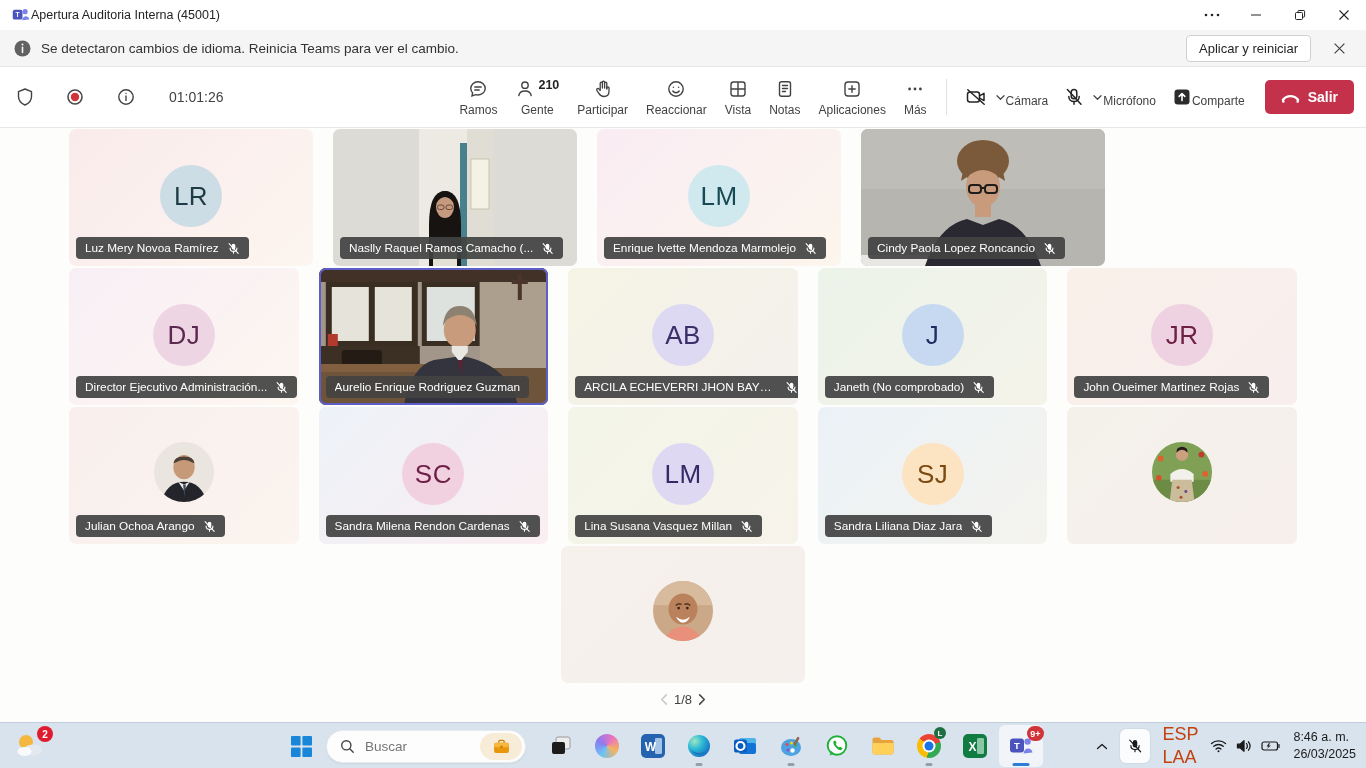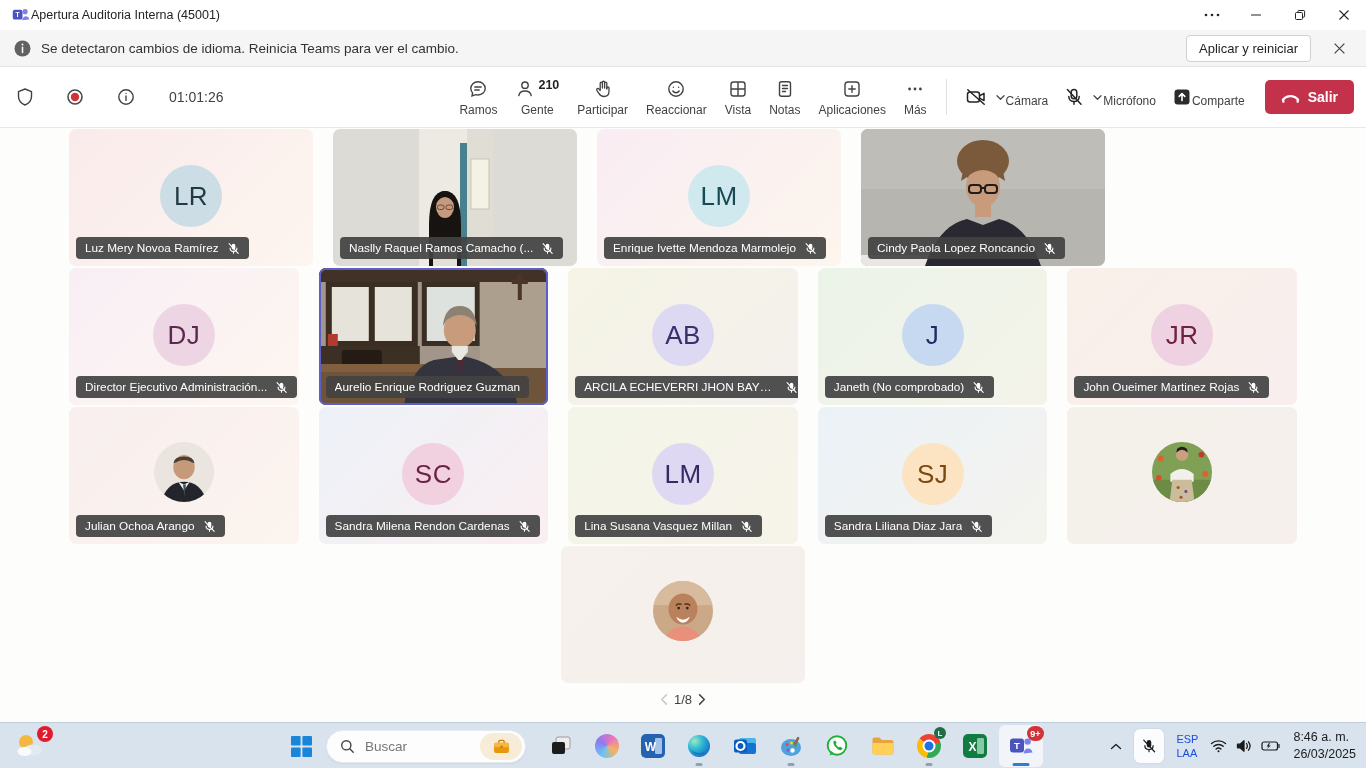--- a/index.html
+++ b/index.html
@@ -68,21 +68,21 @@
 .appcell.active{background:rgba(255,255,255,.65);border-radius:6px}
 .abadge{position:absolute;border-radius:8px;background:#d13438;color:#fff;font-weight:700;display:flex;align-items:center;justify-content:center}
 .abadge.b-teams{top:1px;right:-1px;min-width:17px;height:15px;font-size:9px;padding:0 2px}
 .abadge.b-chrome{top:2px;right:5px;width:12px;height:12px;font-size:8px;background:#1e6e41}
 .chrome-ic{width:24px;height:24px;border-radius:50%;background:conic-gradient(from -50deg,#ea4335 0 120deg,#34a853 120deg 240deg,#fbbc05 240deg 360deg);position:relative}
 .chrome-ic::before{content:"";position:absolute;left:50%;top:50%;width:13px;height:13px;border-radius:50%;background:#fff;transform:translate(-50%,-50%)}
 .chrome-ic::after{content:"";position:absolute;left:50%;top:50%;width:9px;height:9px;border-radius:50%;background:#1a73e8;transform:translate(-50%,-50%)}
 .copilot-ic{width:24px;height:24px;border-radius:50%;background:conic-gradient(from 210deg,#6cc3f5,#8b7bf0,#e873c0,#f5b460,#6cc3f5)}
 .tray{position:absolute;right:10px;top:0;height:46px;display:flex;align-items:center;gap:12px}
 .micpill{width:30px;height:34px;background:#fbfcfe;border-radius:6px;display:flex;align-items:center;justify-content:center;box-shadow:0 0 2px rgba(0,0,0,.12)}
-.lang{font-size:11px;color:#1d4ed8;line-height:1.3}
+.lang{font-size:18px;color:#c2410c;line-height:1.3}
 .clock{font-size:12.5px;color:#1c1c1c;line-height:1.35;text-align:left}
 .trayico{display:flex;align-items:center}
 .sysicons{display:flex;align-items:center;gap:9px}
 </style>
 </head>
 <body>
 
 <div class="titlebar">
   <span class="tb-appicon">
     <svg width="18" height="18" viewBox="0 0 24 24">

